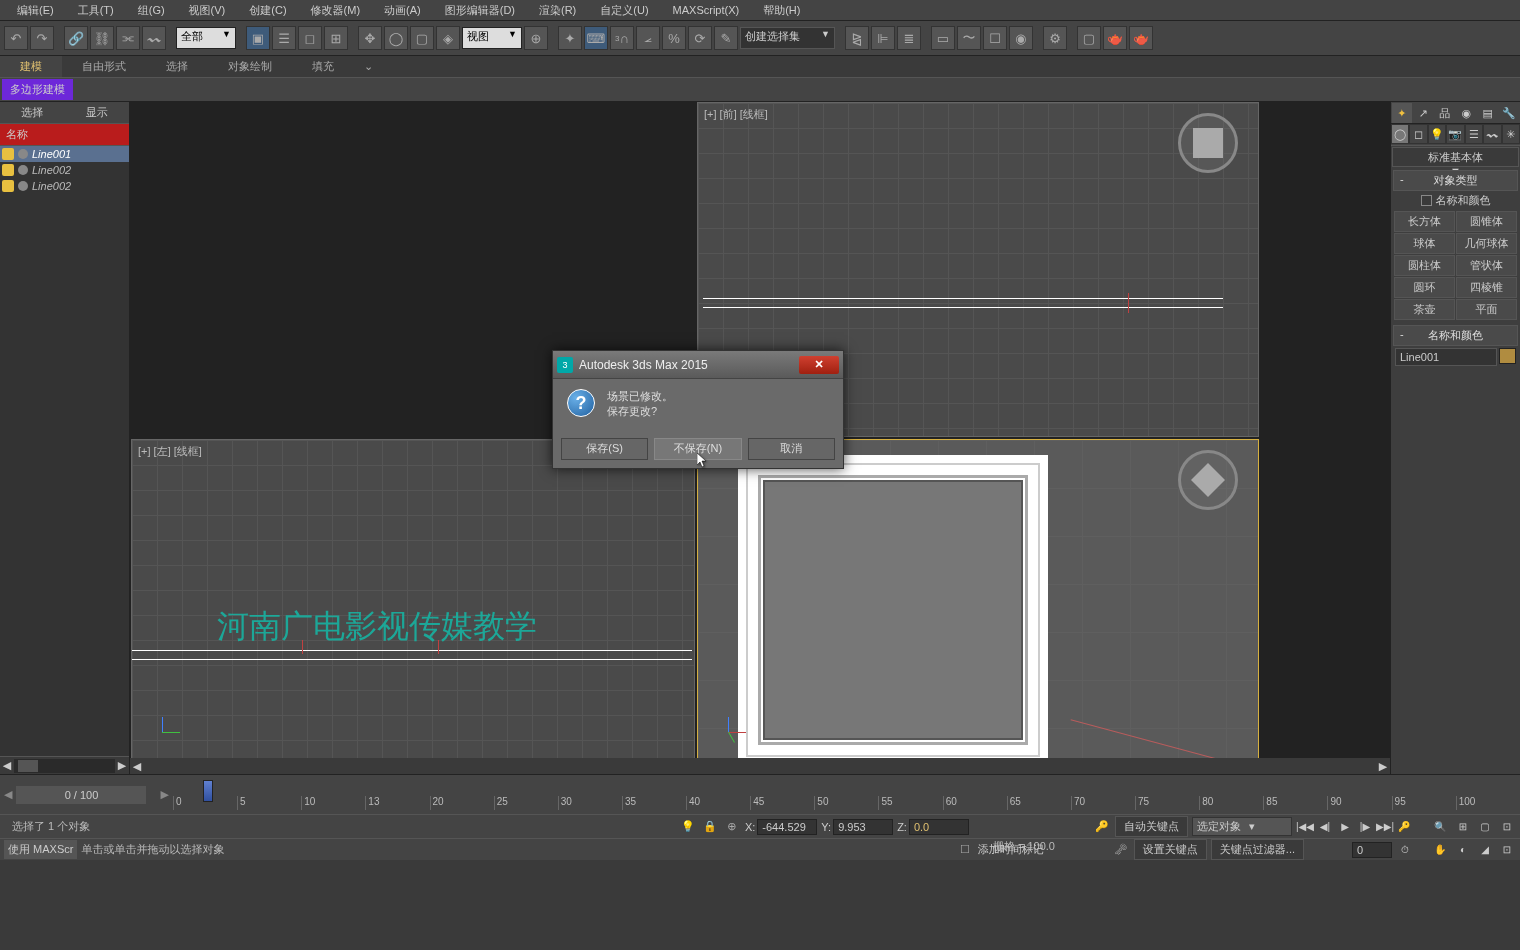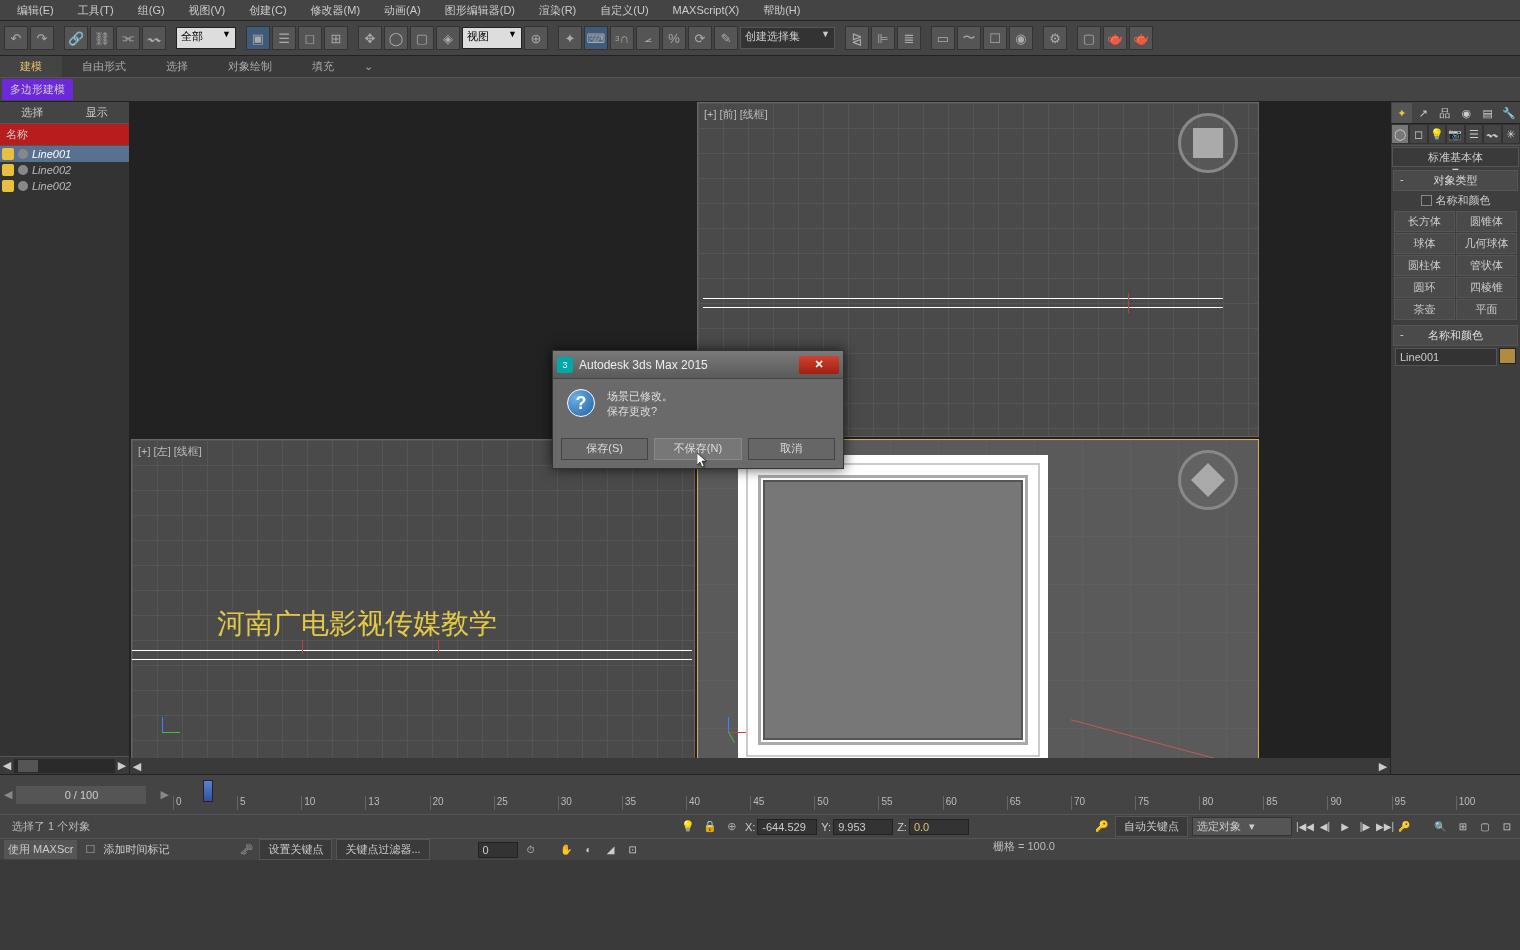--- a/index.html
+++ b/index.html
@@ -67,21 +67,21 @@
   
   .diamond-frame { position: absolute; left: 125px; top: -15px; width: 370px; height: 370px; }
   .diamond-shape { position: absolute; inset: 0; border: 25px solid #fff; transform: rotate(45deg); box-sizing: border-box; }
   
   .horiz-bar { position: absolute; left: 5px; top: 195px; width: 520px; height: 10px; border-top: 1px solid #fff; border-bottom: 1px solid #fff; }
   .horiz-bar2 { position: absolute; left: 0px; top: 210px; width: 560px; height: 10px; border-top: 1px solid #fff; border-bottom: 1px solid #fff; }
   
   .square-frame { position: absolute; left: 40px; top: 15px; width: 310px; height: 310px; background: #fff; }
   .square-frame-inner { position: absolute; inset: 25px; background: #777; border: 2px solid #555; }
   
-  .watermark { position: absolute; color: #fde047; font-size: 28px; font-family: Liberation Mono, monospace; opacity: 0.85; left: 85px; top: 165px; }
+  .watermark { position: absolute; color: #14b8a6; font-size: 32px; font-family: Liberation Mono, monospace; opacity: 0.85; left: 85px; top: 165px; }
   
   .perspective-line { position: absolute; left: 370px; top: 300px; width: 160px; height: 1px; background: #b85c5c; transform: rotate(15deg); }
   
   .axis-widget { position: absolute; left: 15px; bottom: 25px; width: 30px; height: 30px; }
   .axis-widget .aw-x { position: absolute; left: 15px; top: 15px; width: 18px; height: 1px; background: #c04040; }
   .axis-widget .aw-y { position: absolute; left: 15px; top: 0; width: 1px; height: 15px; background: #40c040; }
   .axis-widget .aw-z { position: absolute; left: 15px; top: 15px; width: 1px; height: 12px; background: #4080ff; transform: rotate(-30deg); transform-origin: top; }
   
   
   .vp-scroll { position: absolute; bottom: 0; left: 0; right: 0; height: 16px; background: #3a3a3a; display: flex; align-items: center; }
@@ -444,20 +444,21 @@
   </div>
   <div style="width:10px"></div>
   <div class="play-icon">🔍</div>
   <div class="play-icon">⊞</div>
   <div class="play-icon">▢</div>
   <div class="play-icon">⊡</div>
 </div>
 
 <div class="status2">
   <div style="background:#555;padding:2px 4px">使用 MAXScr</div>
+  <div class="help-text">单击或单击并拖动以选择对象</div>
   <div class="status-icon">☐</div>
   <div class="status-link">添加时间标记</div>
   <div style="width:60px"></div>
   <div class="status-icon">🗝</div>
   <div class="status-btn-dark">设置关键点</div>
   <div class="status-btn-dark">关键点过滤器...</div>
   <div style="width:40px"></div>
   <input class="coord-input" style="width: 40px;" value="0">
   <div class="play-icon">⏱</div>
   <div style="width:10px"></div>

